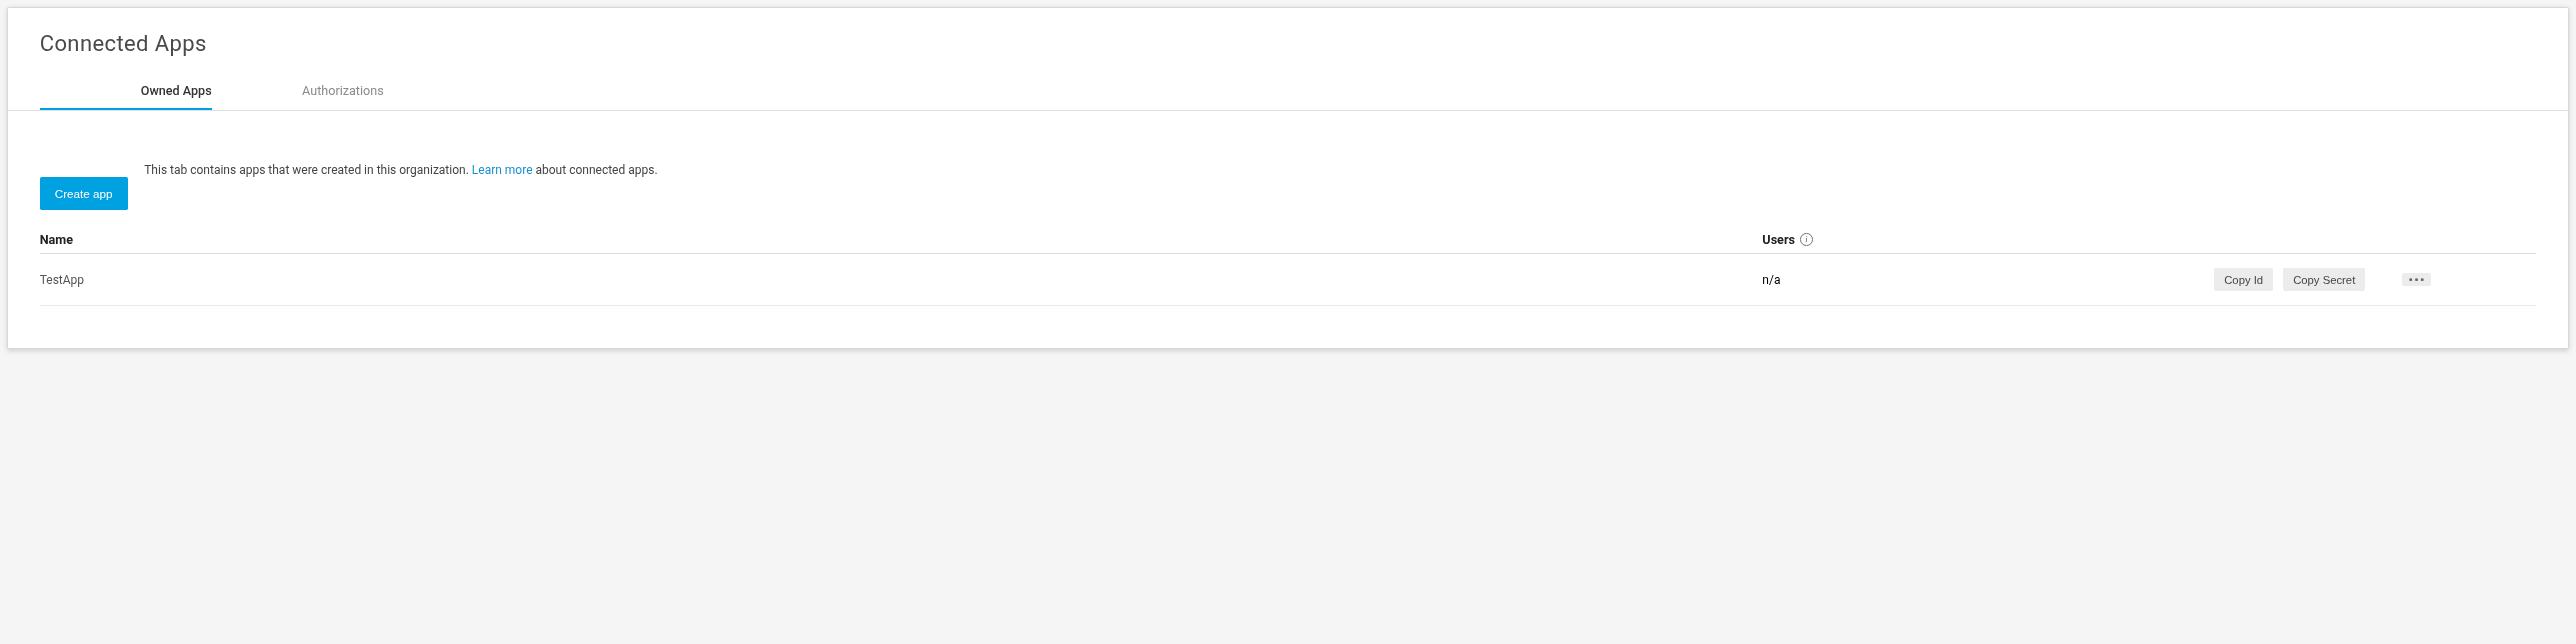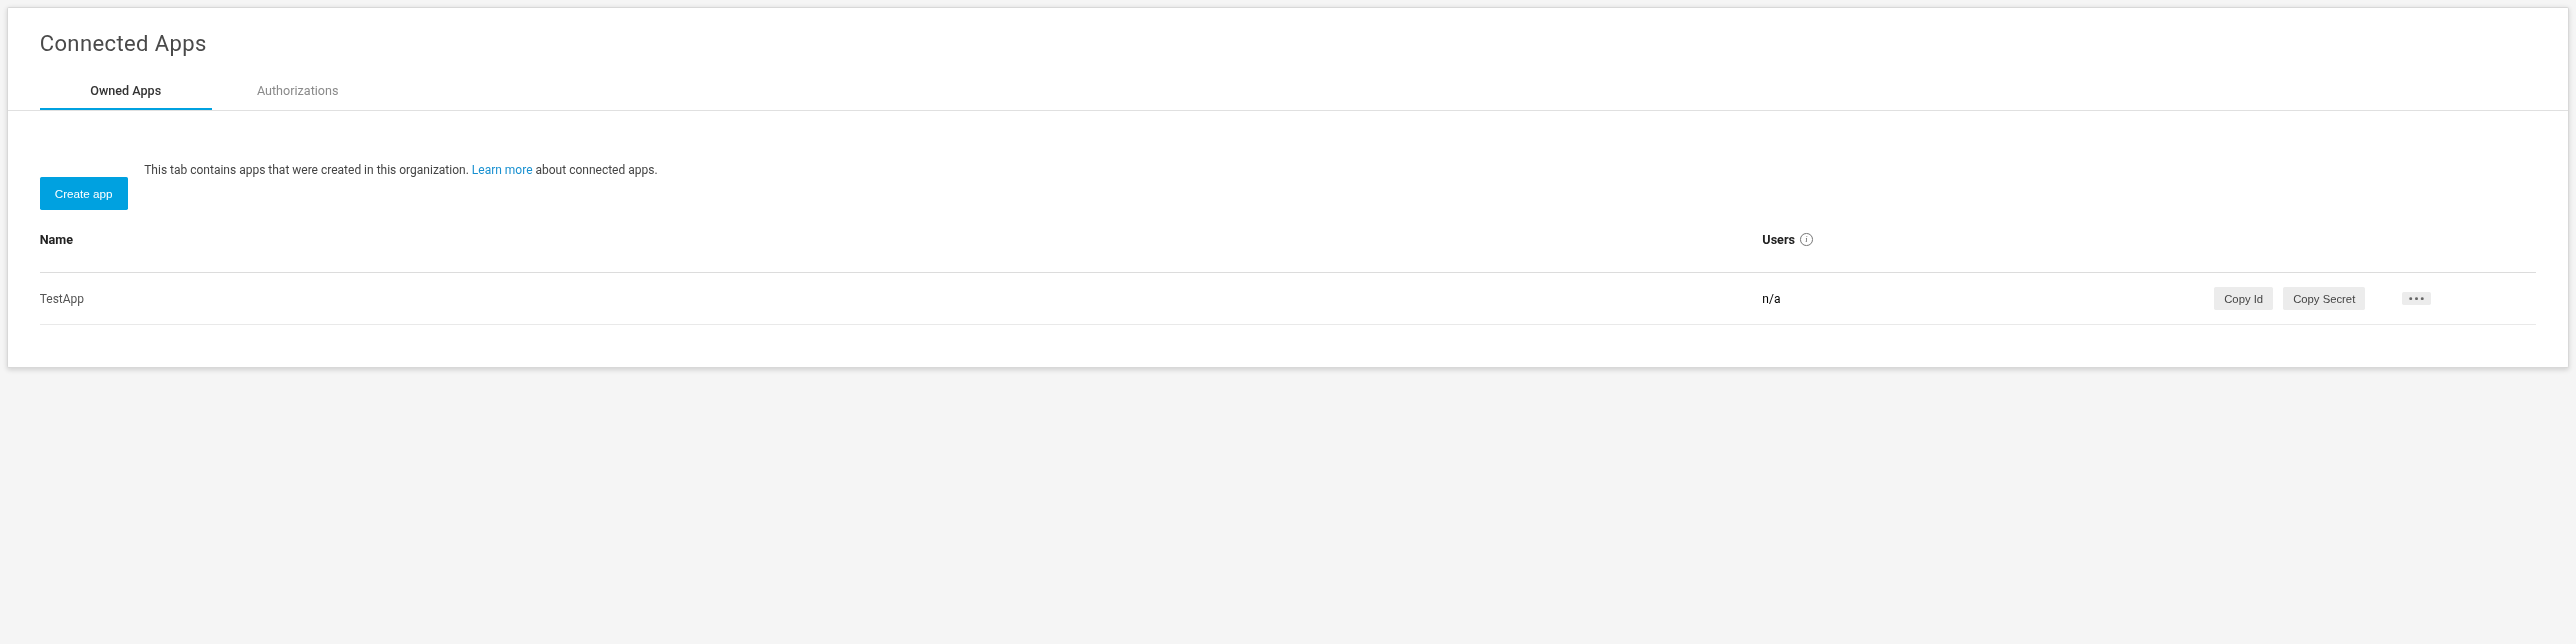--- a/index.html
+++ b/index.html
@@ -27,21 +27,21 @@
       letter-spacing: 0.4px;
       padding: 23.4px 32px 18.4px 32px;
     }
     .tabs {
       display: flex;
       border-bottom: 0.8px solid #e0e0e0;
     }
     .tab {
       padding: 8.4px 0 10px 0;
       width: 172px;
-      text-align: center;
+      text-align: right;
       font-size: 12.6px;
       color: #8a8a8a;
       cursor: pointer;
       border-bottom: 2.5px solid transparent;
       margin-left: 32px;
       position: relative;
     }
     .tab + .tab {
       margin-left: 0;
     }
@@ -75,21 +75,21 @@
       text-decoration: none;
       cursor: pointer;
     }
     .table {
       padding: 0 32px;
     }
     .thead {
       display: flex;
       align-items: center;
       border-bottom: 0.8px solid #dcdcdc;
-      padding-bottom: 25px;
+      padding-bottom: 6px;
     }
     .th-name {
       flex: 0 0 69%;
       font-size: 12.6px;
       font-weight: 700;
       color: #222;
     }
     .th-users {
       flex: 0 0 14%;
       font-size: 12.6px;

